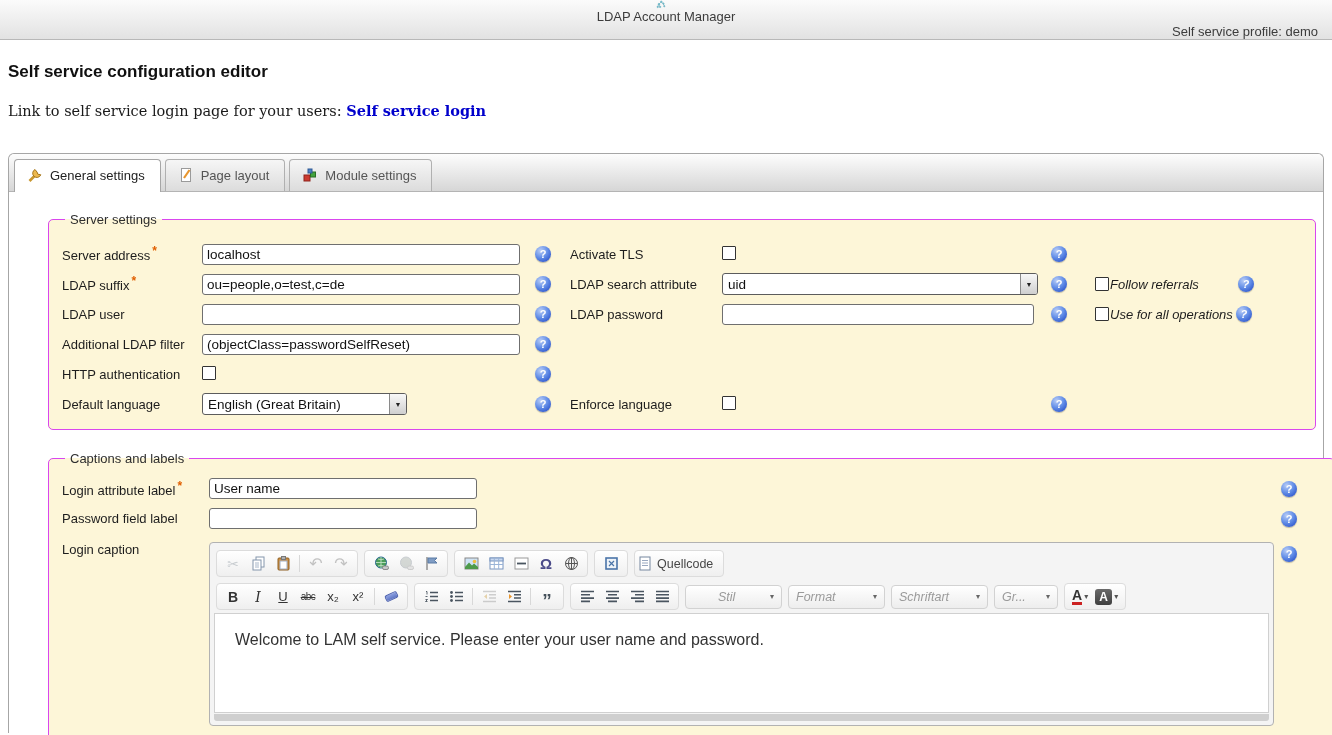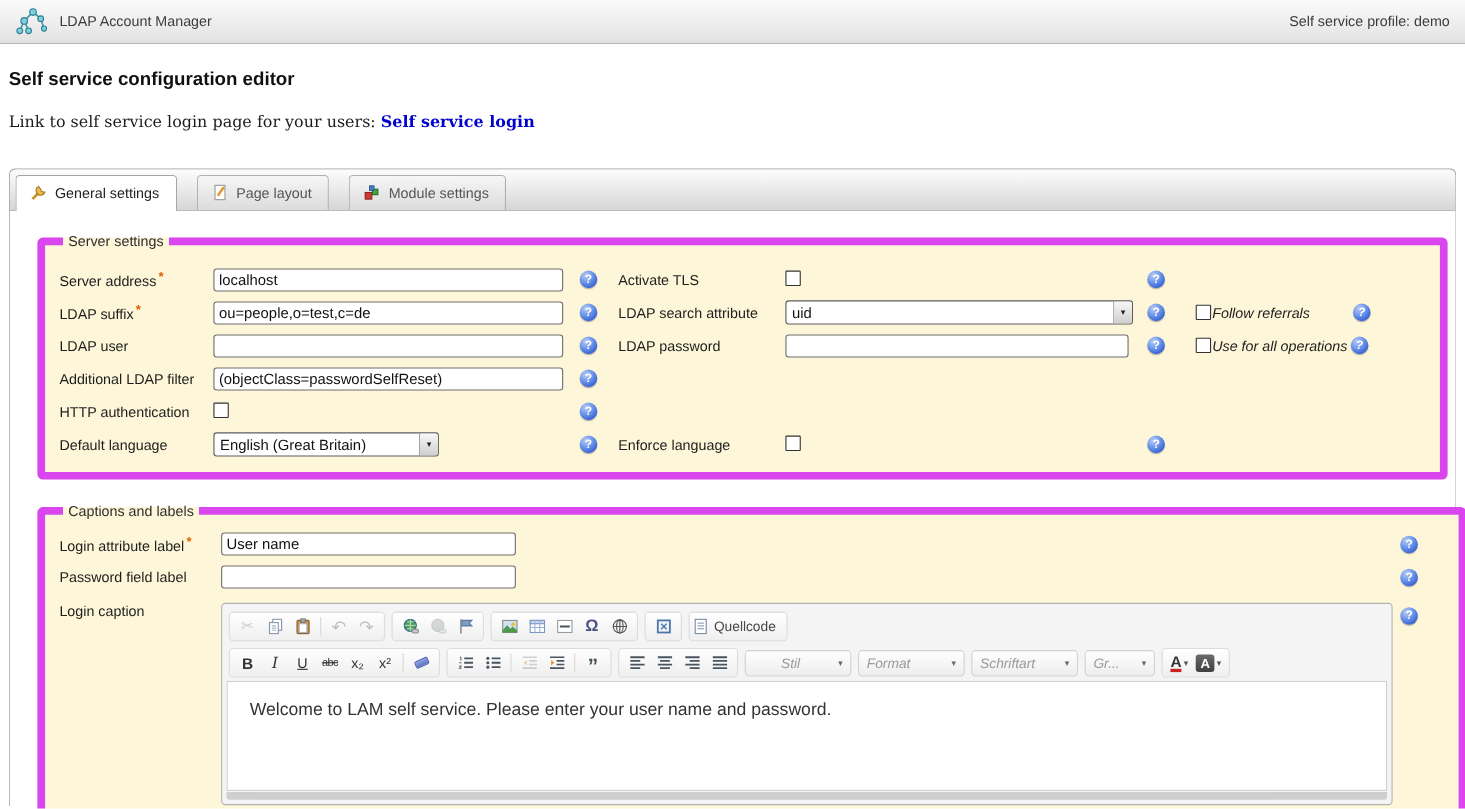--- a/index.html
+++ b/index.html
@@ -8,20 +8,21 @@
     background:#ffffff;
     font-family:"Liberation Sans","DejaVu Sans",sans-serif;
     font-size:13px; color:#222;
   }
 
   
   .header {
     height:40px; display:flex; align-items:center; padding:0 14px;
     background:linear-gradient(#fbfbfb,#e2e2e2);
     border-bottom:1px solid #b8b8b8;
+    flex-direction:column;
   }
   .header .logo { width:30px; height:30px; margin-right:10px; }
   .header .app-title { font-size:13px; color:#3c3c3c; }
   .header .profile { margin-left:auto; font-size:13px; color:#3c3c3c; }
 
   
   .page-title {
     font-size:17px; font-weight:bold; color:#101010;
     margin:22px 8px 0 8px;
   }
@@ -31,21 +32,21 @@
   }
   .login-line a { color:#0000cc; font-weight:bold; text-decoration:none; }
 
   
   .container {
     margin:34px 8px 0 8px; height:580px;
     border:1px solid #a6a6a6; border-bottom:none;
     border-radius:6px 6px 0 0; background:#ffffff;
   }
   .tabstrip {
-    display:flex; align-items:flex-end; gap:18px;
+    display:flex; align-items:flex-end; gap:4px;
     padding:5px 5px 0 5px; height:38px;
     background:linear-gradient(#fdfdfd,#d6d6d6);
     border-bottom:1px solid #b4b4b4;
     border-radius:6px 6px 0 0;
   }
   .tab {
     display:flex; align-items:center; gap:7px;
     padding:7px 15px 8px 12px; font-size:13px; color:#555;
     background:linear-gradient(#f6f6f6,#dcdcdc);
     border:1px solid #b0b0b0; border-bottom:none;
@@ -54,22 +55,22 @@
   .tab.active {
     background:#ffffff; color:#222; top:1px; padding-bottom:9px;
     border-color:#a6a6a6;
   }
   .tab svg { width:16px; height:16px; }
 
   .content { padding:20px 0 0 0; background:#fff; }
 
   
   fieldset {
-    margin:0 7px 0 25px; background:#fdf6d8;
-    border:7px solid #d946ef; border-radius:5px;
+    margin:0 7px 0 39px; background:#fdf6d8;
+    border:1px solid #d946ef; border-radius:5px;
     padding:12px 13px 10px 13px;
   }
   legend { padding:0 5px; font-size:13px; color:#2e2e2e; margin-left:3px; }
   fieldset.captions { margin-top:21px; height:300px; }
 
   .grid-server {
     display:grid;
     grid-template-columns:140px 322px 46px 152px 318px 46px 1fr;
     grid-auto-rows:30px; align-items:center;
   }

